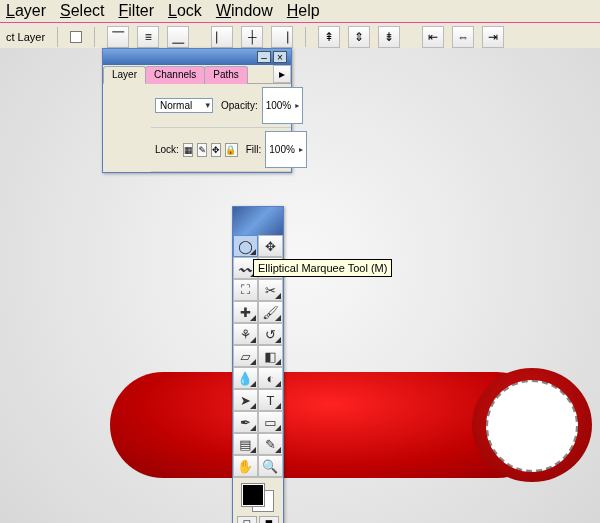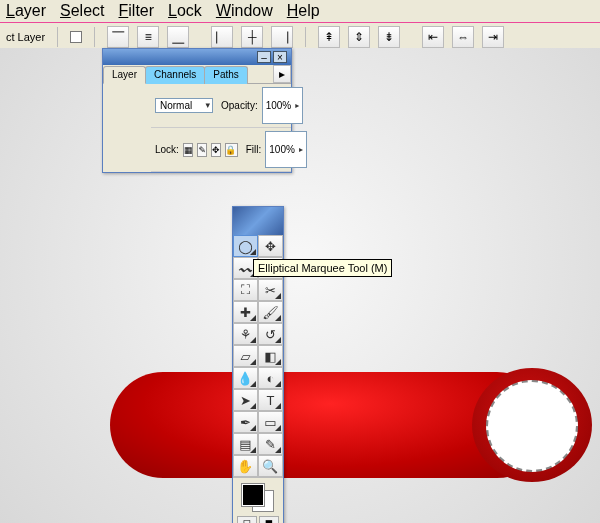--- a/index.html
+++ b/index.html
@@ -66,21 +66,21 @@
   color:#fff; padding:2px 4px; display:flex; justify-content:flex-end; gap:2px;
 }
 .panel-title .wbtn {
   width:14px; height:12px; background:#cde; color:#000;
   font-size:10px; text-align:center; line-height:12px;
   border:1px solid #456;
 }
 .tabs { display:flex; background:#ece9d8; border-bottom:1px solid #aaa; }
 .tab {
   padding:2px 8px; border:1px solid #aaa; border-bottom:none;
-  background:#7dd3fc; margin-right:-1px; position:relative; top:1px;
+  background:#f9a8d4; margin-right:-1px; position:relative; top:1px;
   border-radius: 3px 3px 0 0;
 }
 .tab.active { background:#ece9d8; border-bottom:1px solid #ece9d8; z-index:1; }
 .panel-row { display:flex; align-items:center; gap:4px; padding:3px 4px; border-bottom:1px solid #ccc;margin-left:48px; }
 .select {
   border:1px solid #7f9db9; background:#fff; padding:1px 14px 1px 4px;
   position:relative; min-width:58px;
 }
 .select::after { content:"▾"; position:absolute; right:2px; top:1px; font-size:9px; color:#333; }
 .numfield {

